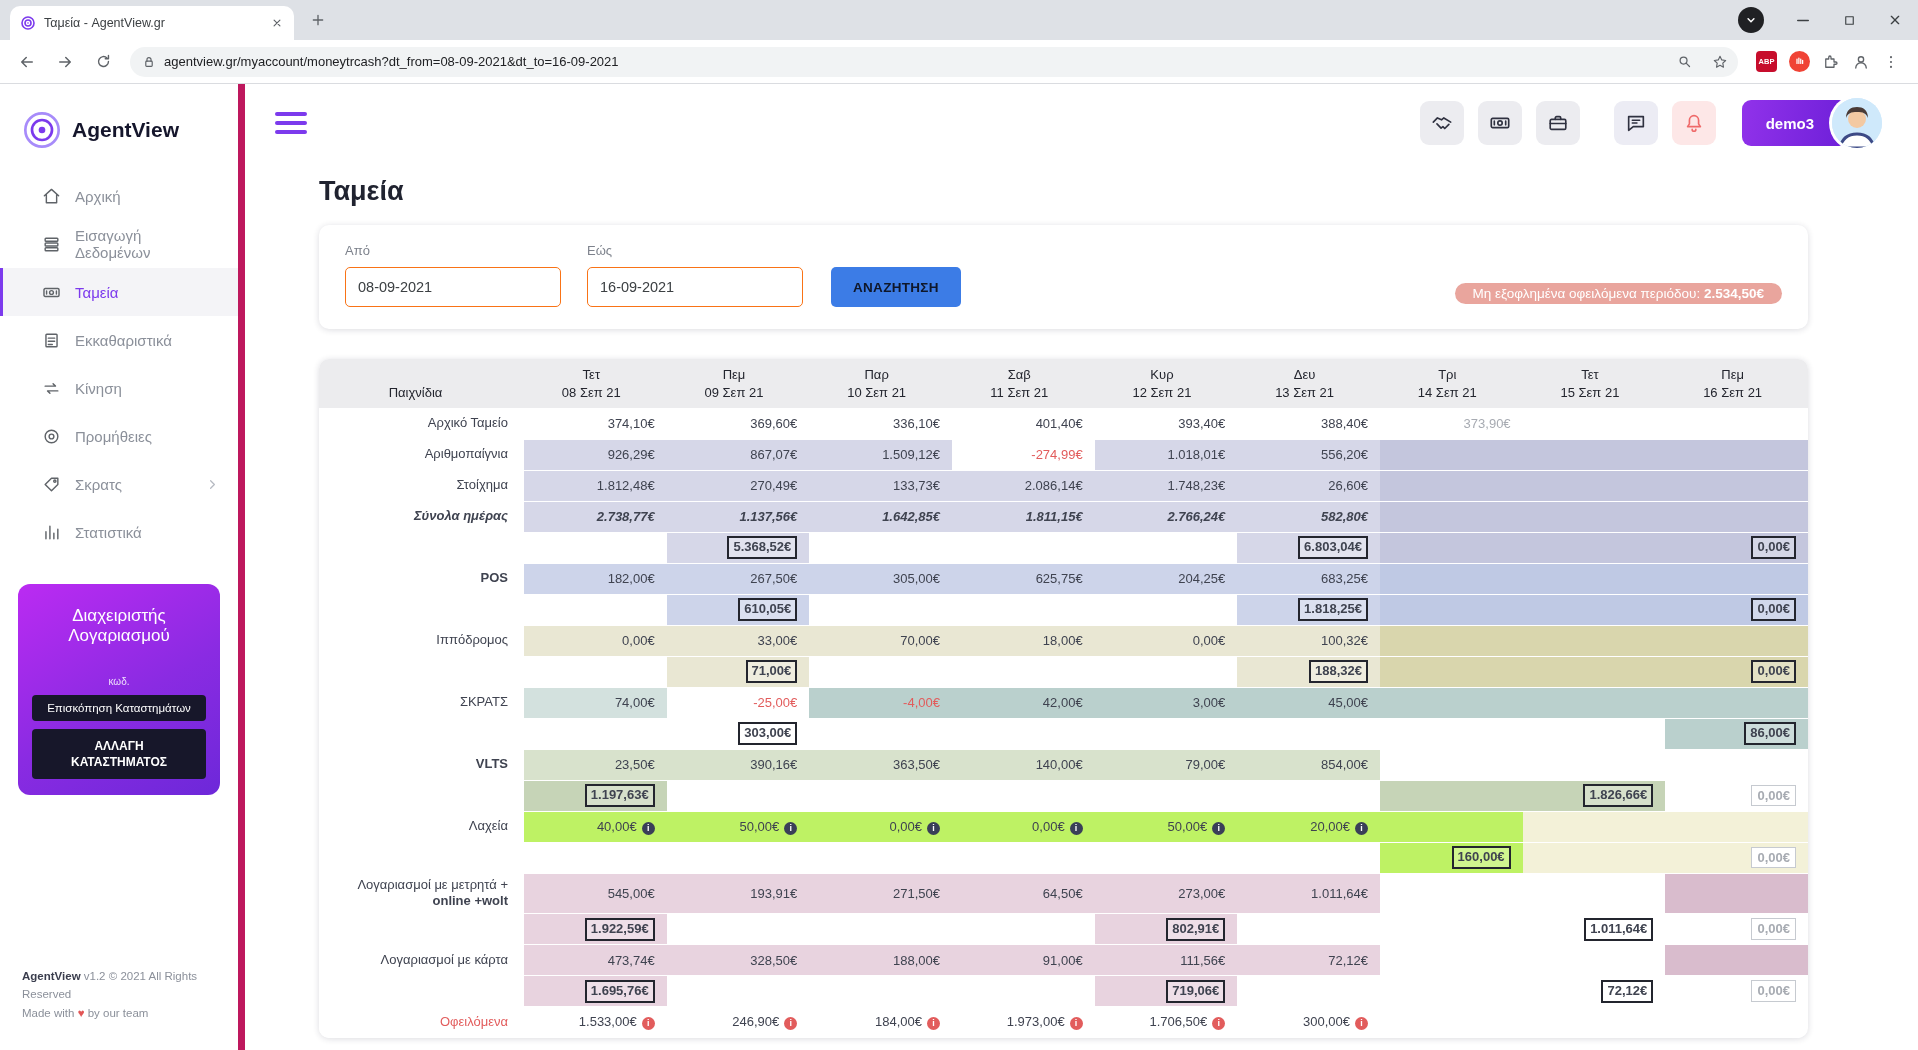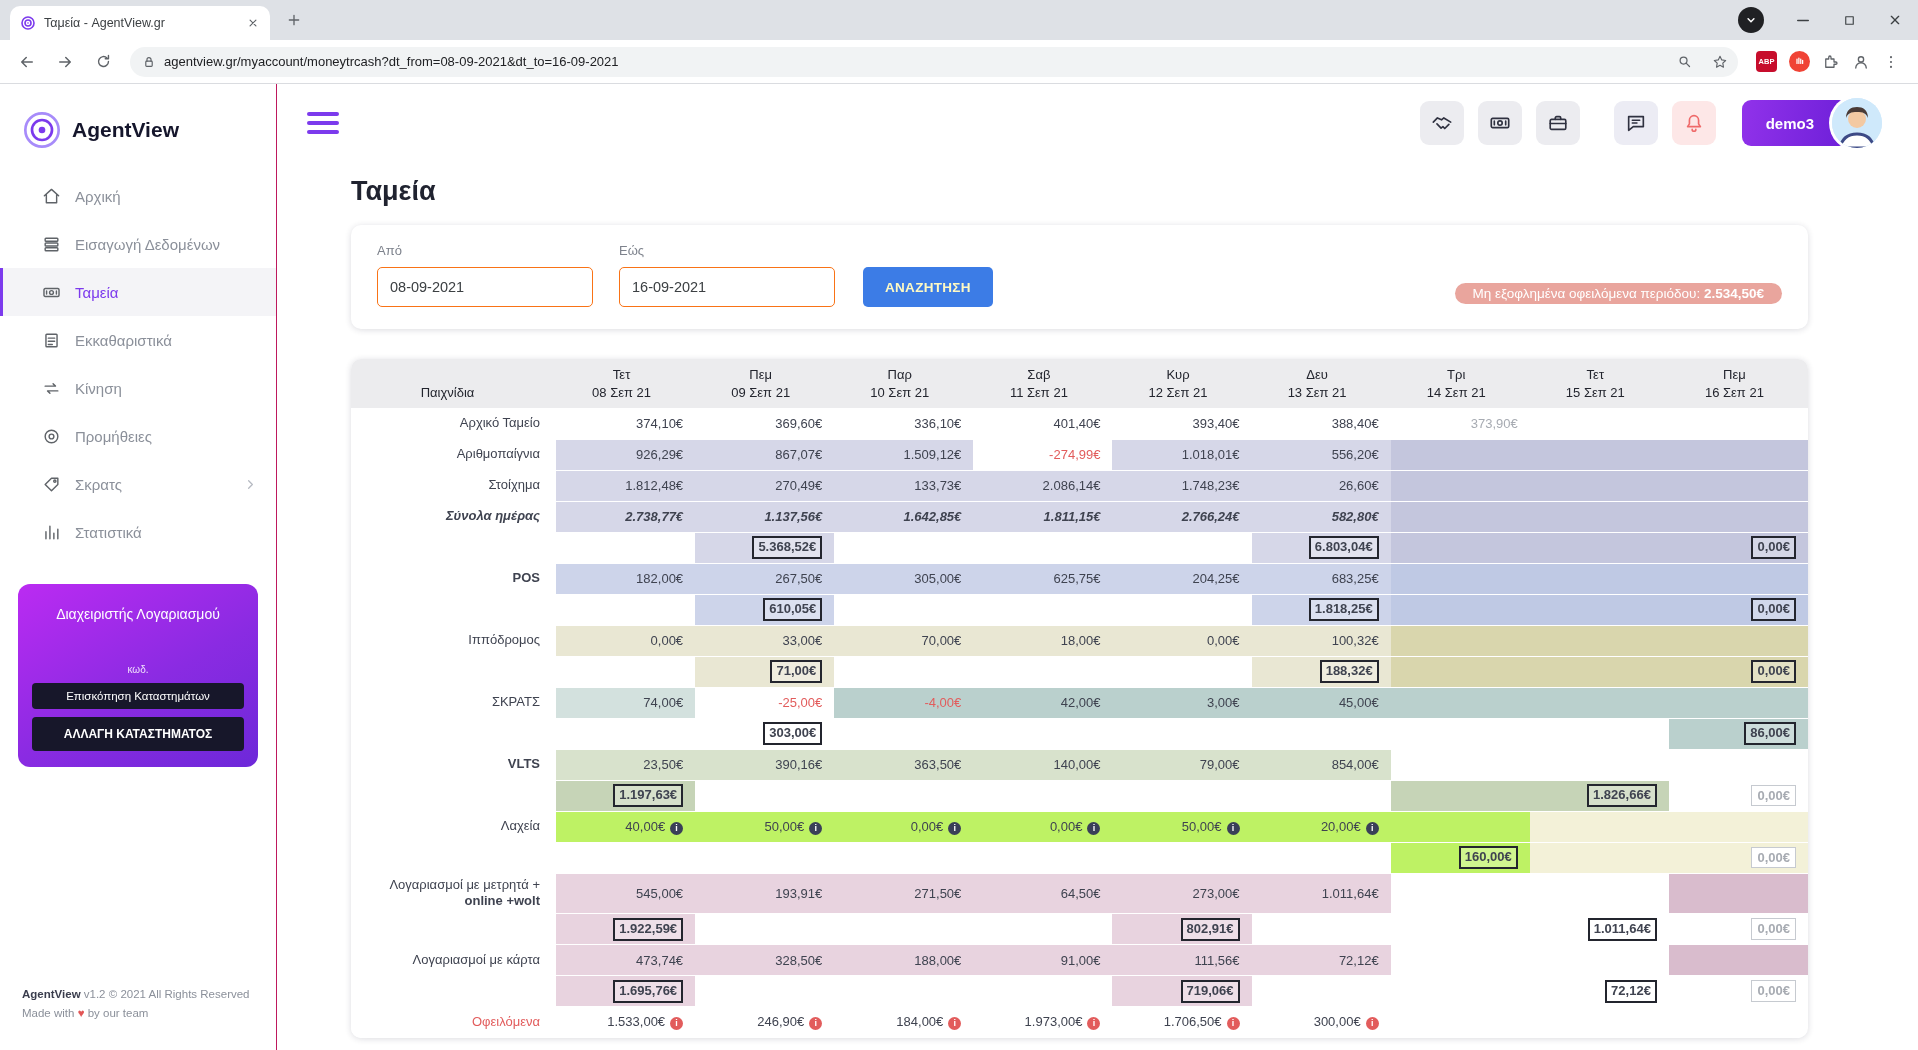--- a/index.html
+++ b/index.html
@@ -2,21 +2,21 @@
 <html><head>
 <meta charset="utf-8">
 <style>
   *{box-sizing:border-box;margin:0;padding:0}
   html,body{width:1918px;height:1050px;overflow:hidden;background:#fff;
     font-family:"Liberation Sans","DejaVu Sans",sans-serif;color:#3f4350}
 
   
   .tabstrip{height:40px;background:#dee1e6;display:flex;align-items:center;padding-left:10px}
   .tab{height:34px;align-self:flex-end;background:#fff;border-radius:10px 10px 0 0;
-    display:flex;align-items:center;gap:8px;padding:0 10px;width:260px;font-size:12.5px;color:#3c4043}
+    display:flex;align-items:center;gap:8px;padding:0 10px;width:284px;font-size:12.5px;color:#3c4043}
   .tab-title{flex:1;white-space:nowrap;overflow:hidden}
   .icbtn{display:flex;align-items:center;justify-content:center;color:#5f6368;cursor:pointer}
   .newtab{width:28px;height:28px;margin-left:10px;border-radius:50%}
   .winctl{margin-left:auto;display:flex;align-items:center;height:100%}
   .media-badge{width:26px;height:26px;background:#202124;border-radius:50%;color:#fff;
     display:flex;align-items:center;justify-content:center;margin-right:16px;cursor:pointer}
   .wbtn{width:46px;height:100%;display:flex;align-items:center;justify-content:center;color:#3c4043;cursor:pointer}
   .toolbar{height:44px;background:#fff;display:flex;align-items:center;padding:0 10px;gap:4px;border-bottom:1px solid #dadce0}
   .tbtn{width:34px;height:34px;border-radius:50%;display:flex;align-items:center;justify-content:center;color:#5f6368;cursor:pointer}
   .omnibox{flex:1;height:30px;background:#f1f3f4;border-radius:15px;display:flex;align-items:center;
@@ -24,30 +24,30 @@
   .url{flex:1;font-size:13px;color:#202124;white-space:nowrap;overflow:hidden}
   .oicon{width:28px;height:28px}
   .ext{display:flex;align-items:center;gap:12px;padding:0 8px;color:#5f6368}
   .abp{width:21px;height:21px;background:#c70d2c;border-radius:4px;color:#fff;font-size:7.5px;
     font-weight:700;display:flex;align-items:center;justify-content:center;cursor:pointer}
   .adb{width:21px;height:21px;background:#f04335;border-radius:50%;color:#fff;display:flex;
     align-items:center;justify-content:center;cursor:pointer}
 
   
   .app{display:flex;height:966px}
-  .sidebar{width:277px;border-right:1px solid #be185d;display:flex;flex-direction:column;background:#fff}
+  .sidebar{width:245px;border-right:7px solid #be185d;display:flex;flex-direction:column;background:#fff}
   .brand{display:flex;align-items:center;gap:10px;padding:26px 22px 22px}
   .brand-name{font-size:21px;font-weight:700;color:#15162c}
   .nav-item{display:flex;align-items:center;gap:14px;height:48px;padding:0 18px 0 42px;
     color:#8b909a;font-size:15px;cursor:pointer}
   .nav-item.active{color:#7c3aed;background:#f4f4f7;box-shadow:inset 3px 0 0 #7c3aed}
   .nav-item .chev{margin-left:auto;color:#b6bac2;display:flex}
   .mcard{margin:28px 18px 16px;background:linear-gradient(150deg,#bb2bf2 0%,#8a2be2 55%,#6d28d9 100%);
     border-radius:12px;padding:22px 14px 16px;color:#fff;text-align:center}
-  .mcard-title{font-size:14px;margin-bottom:42px}
+  .mcard-title{font-size:17px;margin-bottom:30px}
   .mcard-code{font-size:10px;opacity:.85;margin-bottom:4px}
   .mbtn{display:block;width:100%;background:#17172a;color:#fff;border:none;border-radius:4px;
     font-size:11.5px;padding:7px 6px;margin-top:8px;cursor:pointer;font-family:inherit}
   .mbtn.big{font-size:12px;font-weight:700;padding:9px 26px;line-height:1.35}
   .sfoot{margin:auto 22px 28px;font-size:11.5px;color:#8b909a;line-height:1.6}
   .sfoot b{color:#3a3d4d}
   .heart{color:#e25555}
 
   .main{flex:1;display:flex;flex-direction:column;min-width:0}
   .appbar{height:78px;display:flex;align-items:center;padding:0 36px 0 30px;flex:0 0 auto}
@@ -65,21 +65,21 @@
   .avatar{width:50px;height:50px;border-radius:50%;overflow:hidden;margin-left:-16px;
     box-shadow:0 0 0 3px #fff;background:#cfe9fb;cursor:pointer;flex:0 0 auto}
 
   .content{flex:1;padding:2px 110px 0 74px;min-width:0}
   .page-title{font-size:27px;font-weight:700;color:#202330;margin:12px 0 18px}
   .card{background:#fff;border-radius:10px;box-shadow:0 1px 6px rgba(40,40,60,.16)}
   .fcard{padding:18px 26px 22px;display:flex;align-items:flex-end;gap:26px;margin-bottom:30px}
   .fgroup label{display:block;font-size:13px;color:#7d828c;margin-bottom:9px}
   .finput{width:216px;height:40px;border:1px solid #f97316;border-radius:5px;padding:0 12px;
     font-size:14.5px;color:#3c4043;font-family:inherit}
-  .searchbtn{height:40px;padding:0 22px;background:#3c7ce6;color:#fef9c3;border:none;border-radius:5px;
+  .searchbtn{height:40px;padding:0 22px;background:#3c7ce6;color:#0f172a;border:none;border-radius:5px;
     font-size:13.5px;font-weight:700;margin-left:2px;cursor:pointer;font-family:inherit;letter-spacing:.3px}
   .badge{margin-left:auto;background:#e9a59d;color:#fff;border-radius:18px;padding:3px 18px;
     font-size:13.5px;margin-bottom:3px}
   .badge b{font-weight:700}
 
   
   .tcard{overflow:hidden}
   table{width:100%;border-collapse:collapse;table-layout:fixed;font-size:13px;color:#3f4350}
   thead th{background:#ececee;font-weight:400;text-align:center;padding:7px 12px 7px 4px;
     color:#23252e;line-height:1.35}

